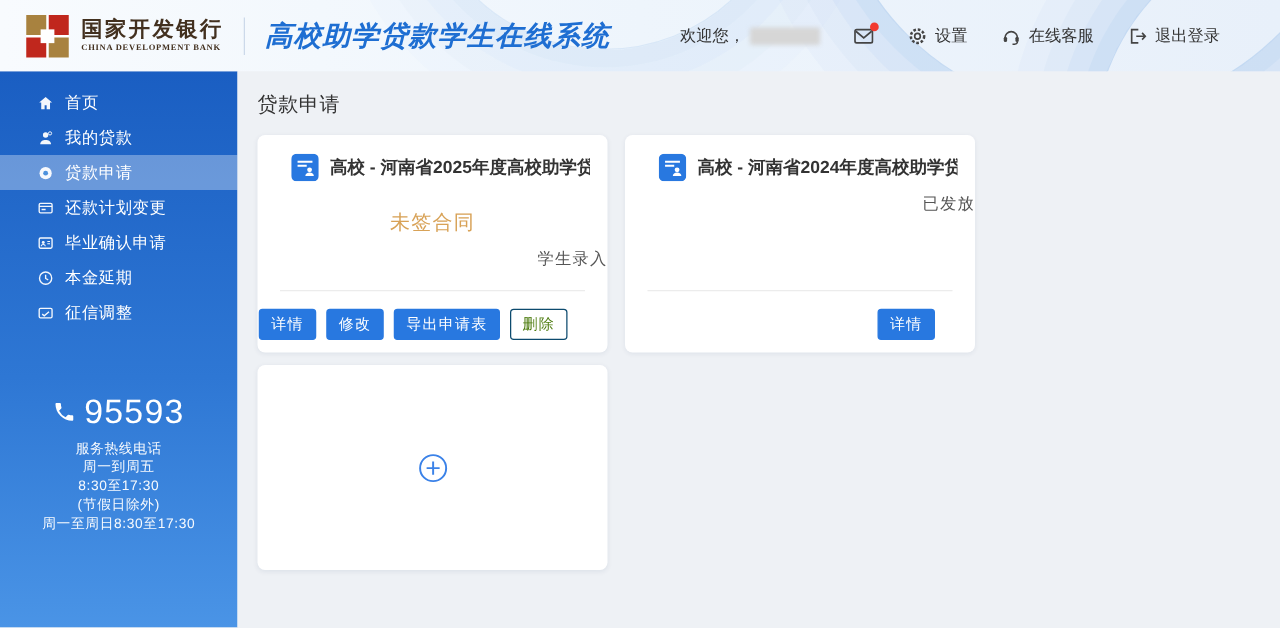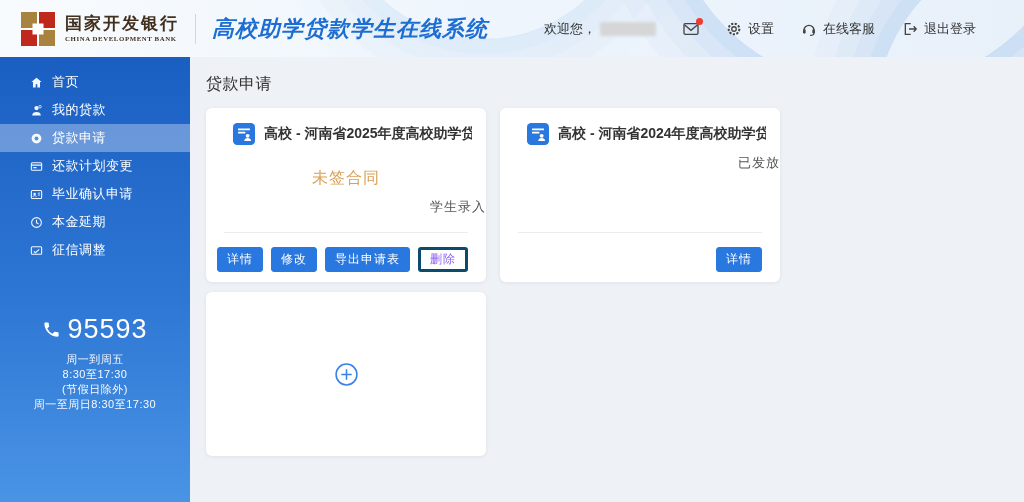--- a/index.html
+++ b/index.html
@@ -69,24 +69,24 @@
   .cards-row { display:flex; gap:14px; margin-top:13px; }
   .cards-row + .cards-row { margin-top:10px; }
   .card { width:280px; height:174px; background:#fff; border-radius:6px;
           box-shadow:0 1px 4px rgba(20,40,80,.07); position:relative; }
   .card-head { display:flex; align-items:center; gap:9px; padding:15px 14px 0 27px; }
   .doc-icon { width:22px; height:22px; flex:none; display:block; }
   .card-title { font-size:14px; font-weight:bold; color:#333; white-space:nowrap; overflow:hidden; }
   .card-status { margin-top:23px; text-align:center; font-size:16px; color:#d8a257; letter-spacing:1px; }
   .card-sub { margin-top:9px; text-align:right; font-size:13px; color:#555; letter-spacing:1px; }
   .card-divider { position:absolute; left:18px; right:18px; bottom:49px; border-top:1px solid #ececec; }
-  .card-actions { position:absolute; right:18px; bottom:10px; display:flex; gap:8px; }
+  .card-actions { position:absolute; right:32px; bottom:10px; display:flex; gap:8px; }
   .btn { height:25px; padding:0 9px; font-size:12px; border-radius:3px; border:1px solid #2878e0;
          background:#2878e0; color:#fff; cursor:pointer; font-family:inherit; letter-spacing:1px; }
-  .btn.outline { background:#fff; border:3px solid #0c4a6e; color:#8b5cf6; }
+  .btn.outline { background:#fff; border:1px solid #0c4a6e; color:#4d7c0f; }
   .card.empty { height:164px; display:flex; align-items:center; justify-content:center; cursor:pointer; }
   .plus-ic { width:25px; height:25px; display:block; }
 </style>
 </head>
 <body>
 
 <div class="header">
   <div class="wave wave1"></div>
   <div class="wave wave2"></div>
   <div class="wave wave3"></div>
@@ -216,20 +216,21 @@
     </nav>
 
     <div class="hotline">
       <div class="hot-number">
         <svg class="phone-ic" viewBox="0 0 24 24" fill="#fff">
           <path d="M6.62 10.79a15.05 15.05 0 006.59 6.59l2.2-2.2a1 1 0 011.01-.24 11.36 11.36 0 003.57.57 1 1 0 011 1V20a1 1 0 01-1 1A17 17 0 013 4a1 1 0 011-1h3.5a1 1 0 011 1 11.36 11.36 0 00.57 3.57 1 1 0 01-.25 1.01z"></path>
         </svg>
         <span>95593</span>
       </div>
       <div class="hot-lines">
+        <div class="hot-line">服务热线电话</div>
         <div class="hot-line">周一到周五</div>
         <div class="hot-line">8:30至17:30</div>
         <div class="hot-line">(节假日除外)</div>
         <div class="hot-line">周一至周日8:30至17:30</div>
       </div>
     </div>
   </aside>
 
   <main class="main">
     <div class="page-title">贷款申请</div>

